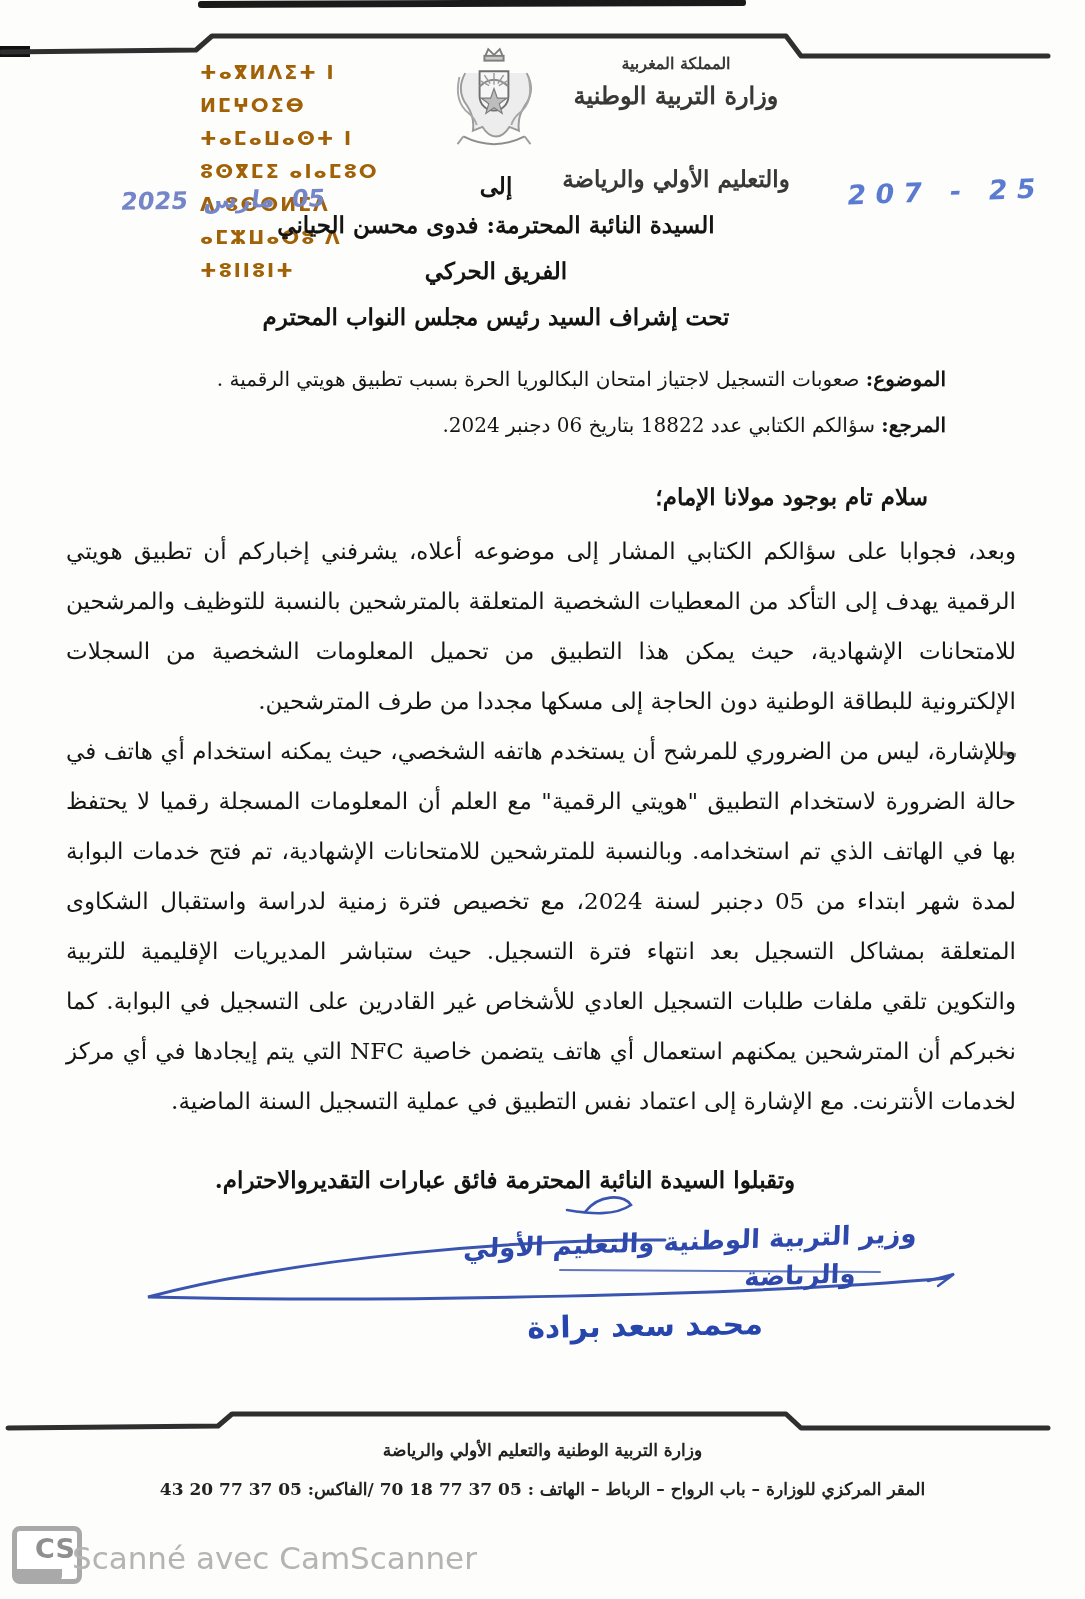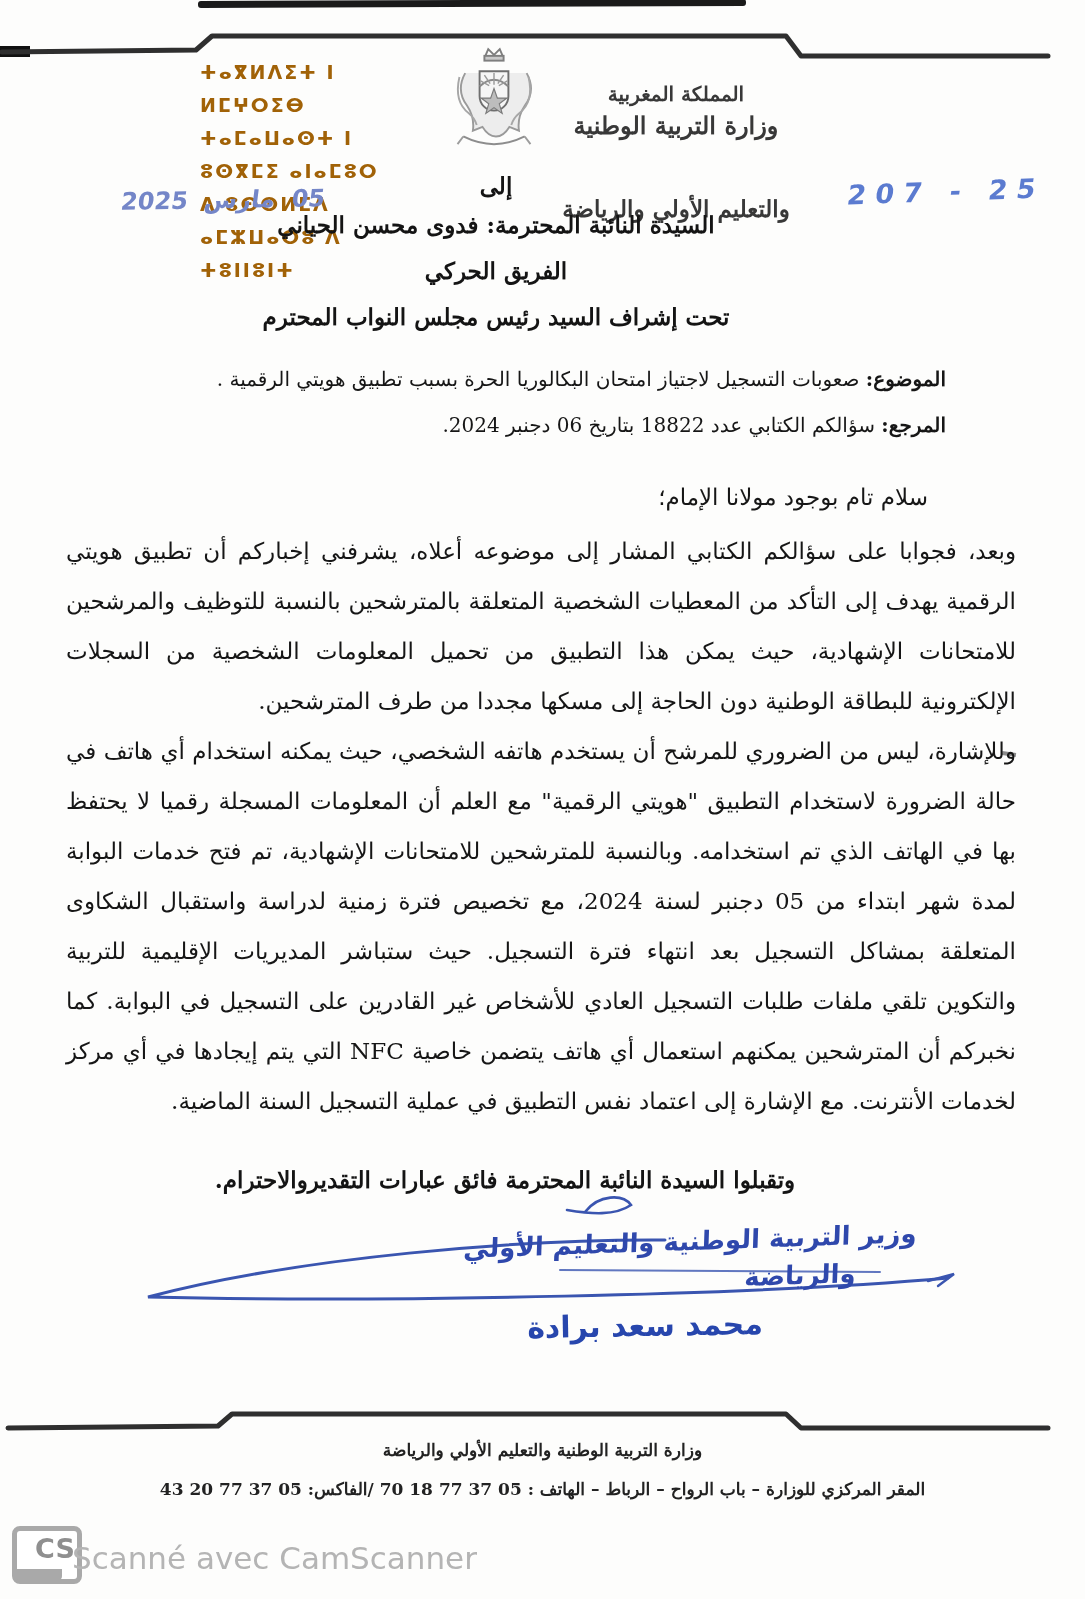--- a/index.html
+++ b/index.html
@@ -14,21 +14,21 @@
   
   .tifinagh{
     position:absolute;left:200px;top:56px;width:242px;
     font-size:19px;font-weight:bold;letter-spacing:2px;color:#a16207;line-height:33px;
   }
   .arabic-head{
     position:absolute;left:548px;top:50px;width:256px;text-align:center;
     direction:rtl;font-weight:bold;color:#383838;
     font-family:"DejaVu Serif","Liberation Serif",serif;
   }
-  .arabic-head .l1{font-size:20px;line-height:28px;margin-top:30px;}
+  .arabic-head .l1{font-size:16px;line-height:28px;}
   .arabic-head .l2{font-size:24px;line-height:36px;}
   .arabic-head .l3{font-size:23px;line-height:34px;margin-top:48px;}
   .emblem{position:absolute;left:446px;top:44px;}
   
   .date-stamp{
     position:absolute;left:118px;top:186px;width:210px;direction:rtl;text-align:center;
     color:#7486c8;font-size:24px;font-weight:bold;transform:skewX(-8deg) rotate(-1deg);
     word-spacing:8px;
   }
   .ref-number{
@@ -50,21 +50,21 @@
     font-size:20px;line-height:46px;color:#161616;
     font-family:"DejaVu Serif","Liberation Serif",serif;
   }
   .subject-block .lbl{font-weight:bold;}
   
   .letter-body{
     position:absolute;left:66px;top:472px;width:950px;direction:rtl;
     font-size:23px;line-height:50px;color:#161616;
     font-family:"DejaVu Serif","Liberation Serif",serif;
   }
-  .letter-body .salutation{font-weight:normal;margin:0 88px 4px 0;}
+  .letter-body .salutation{font-weight:bold;margin:0 88px 4px 0;}
   .letter-body p{margin:0;text-align:justify;text-align-last:right;}
   .closing{
     position:absolute;left:0;top:1166px;width:1010px;text-align:center;direction:rtl;
     font-size:23px;font-weight:bold;color:#141414;
     font-family:"DejaVu Serif","Liberation Serif",serif;
   }
   
   .stamp-l1{
     position:absolute;left:440px;top:1226px;width:500px;text-align:center;direction:rtl;
     color:#2f48ac;font-size:26px;font-weight:bold;transform:rotate(-2deg) skewX(-4deg);

